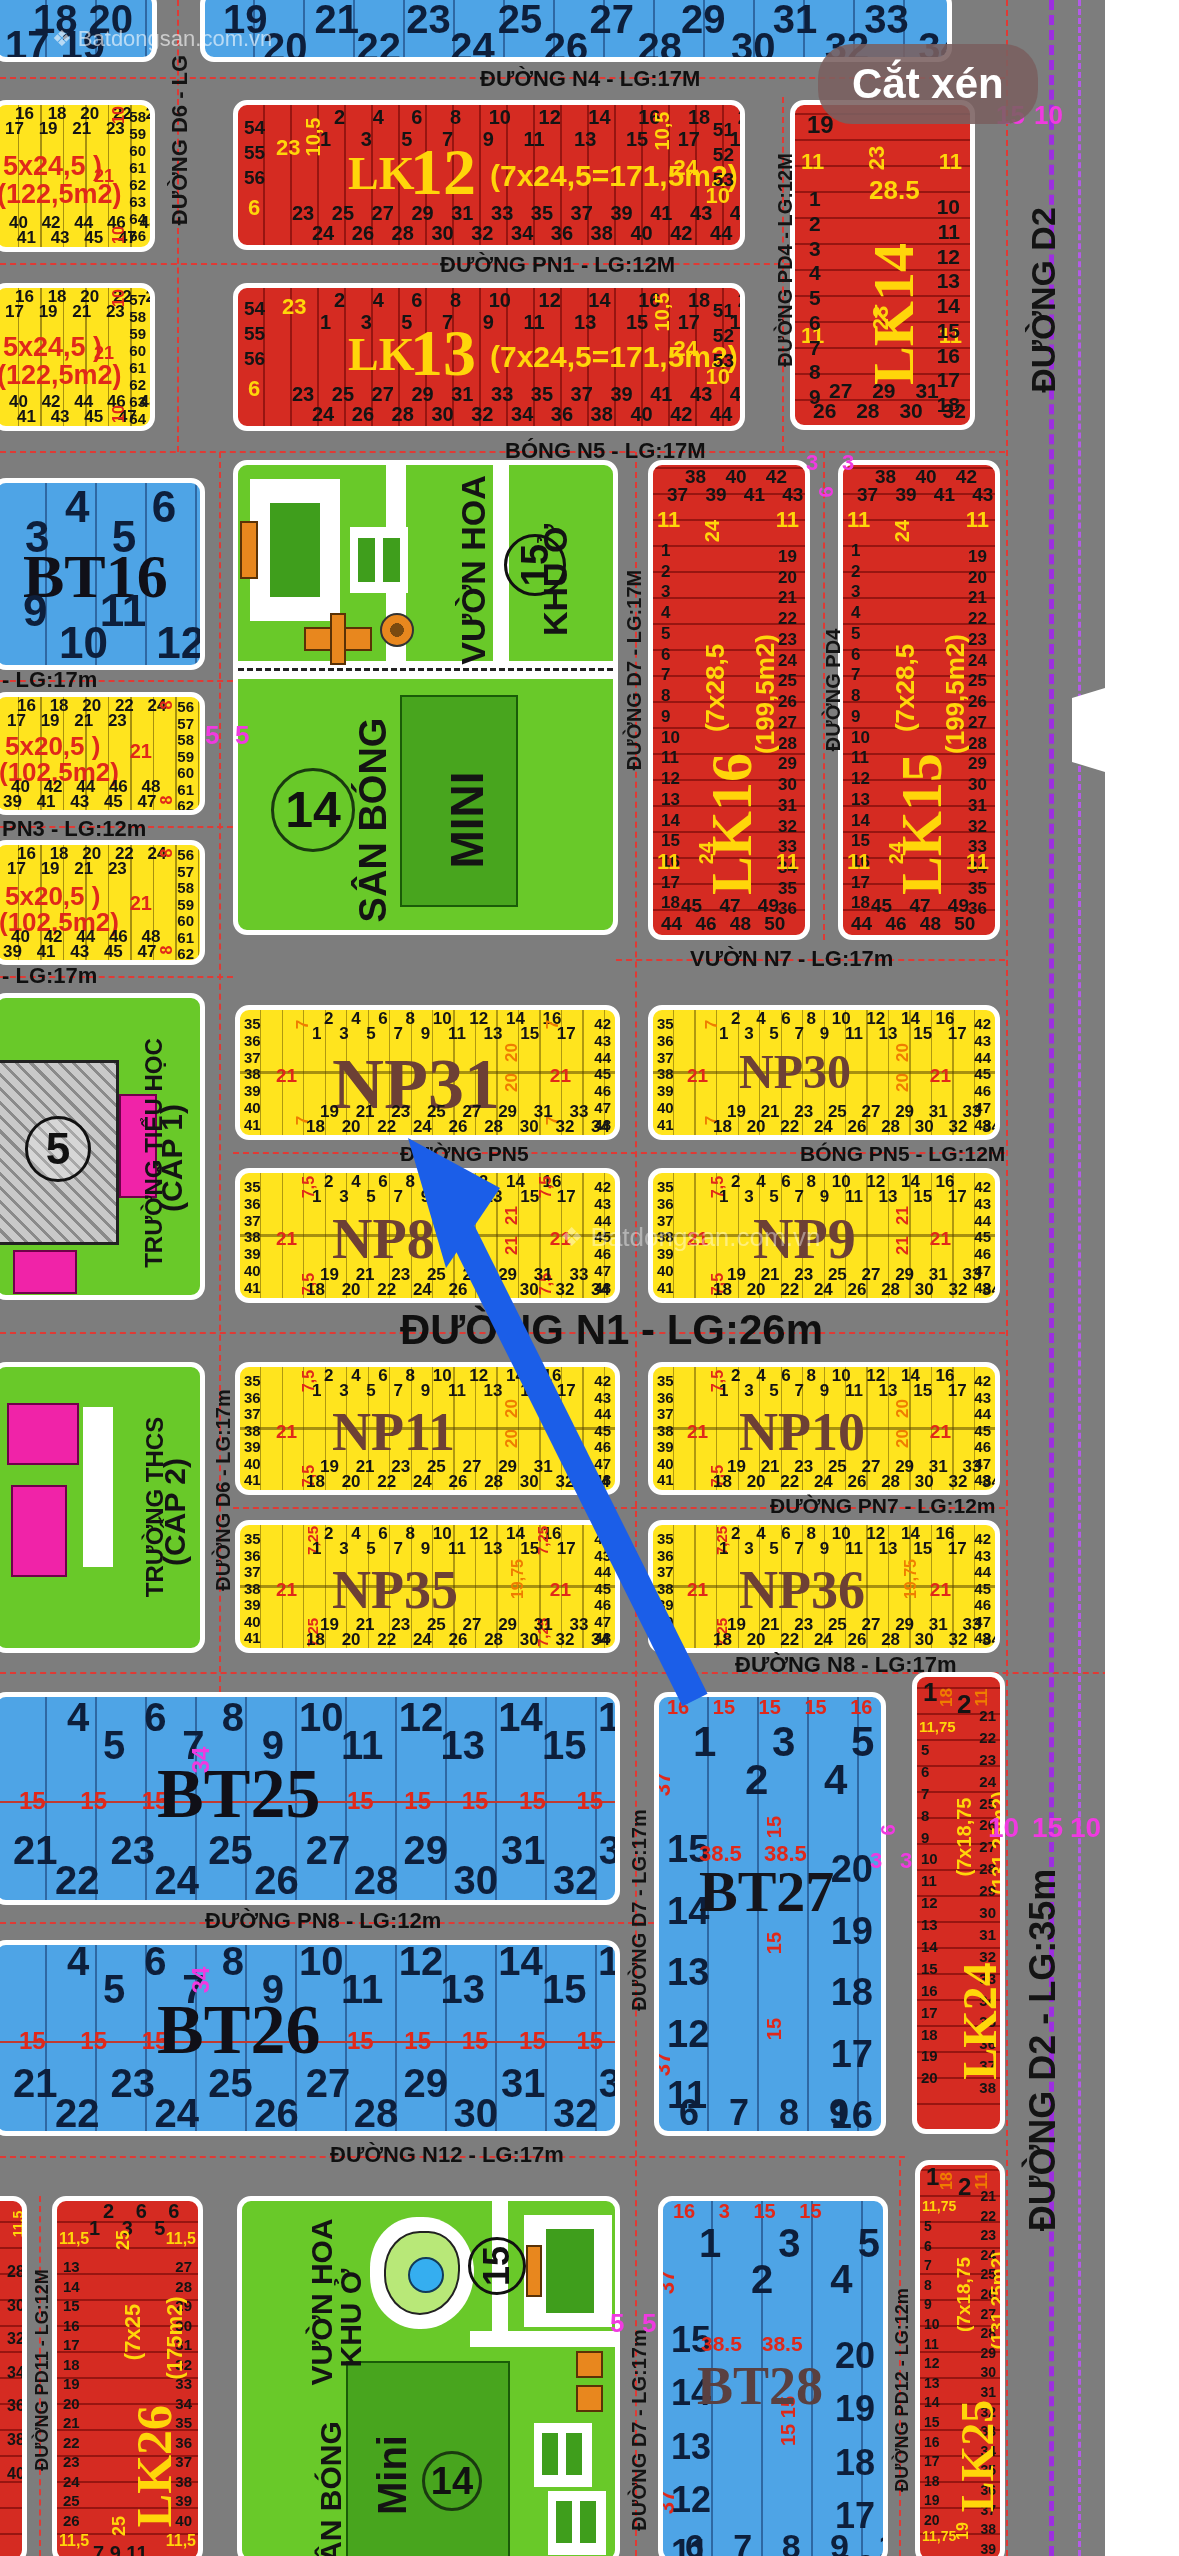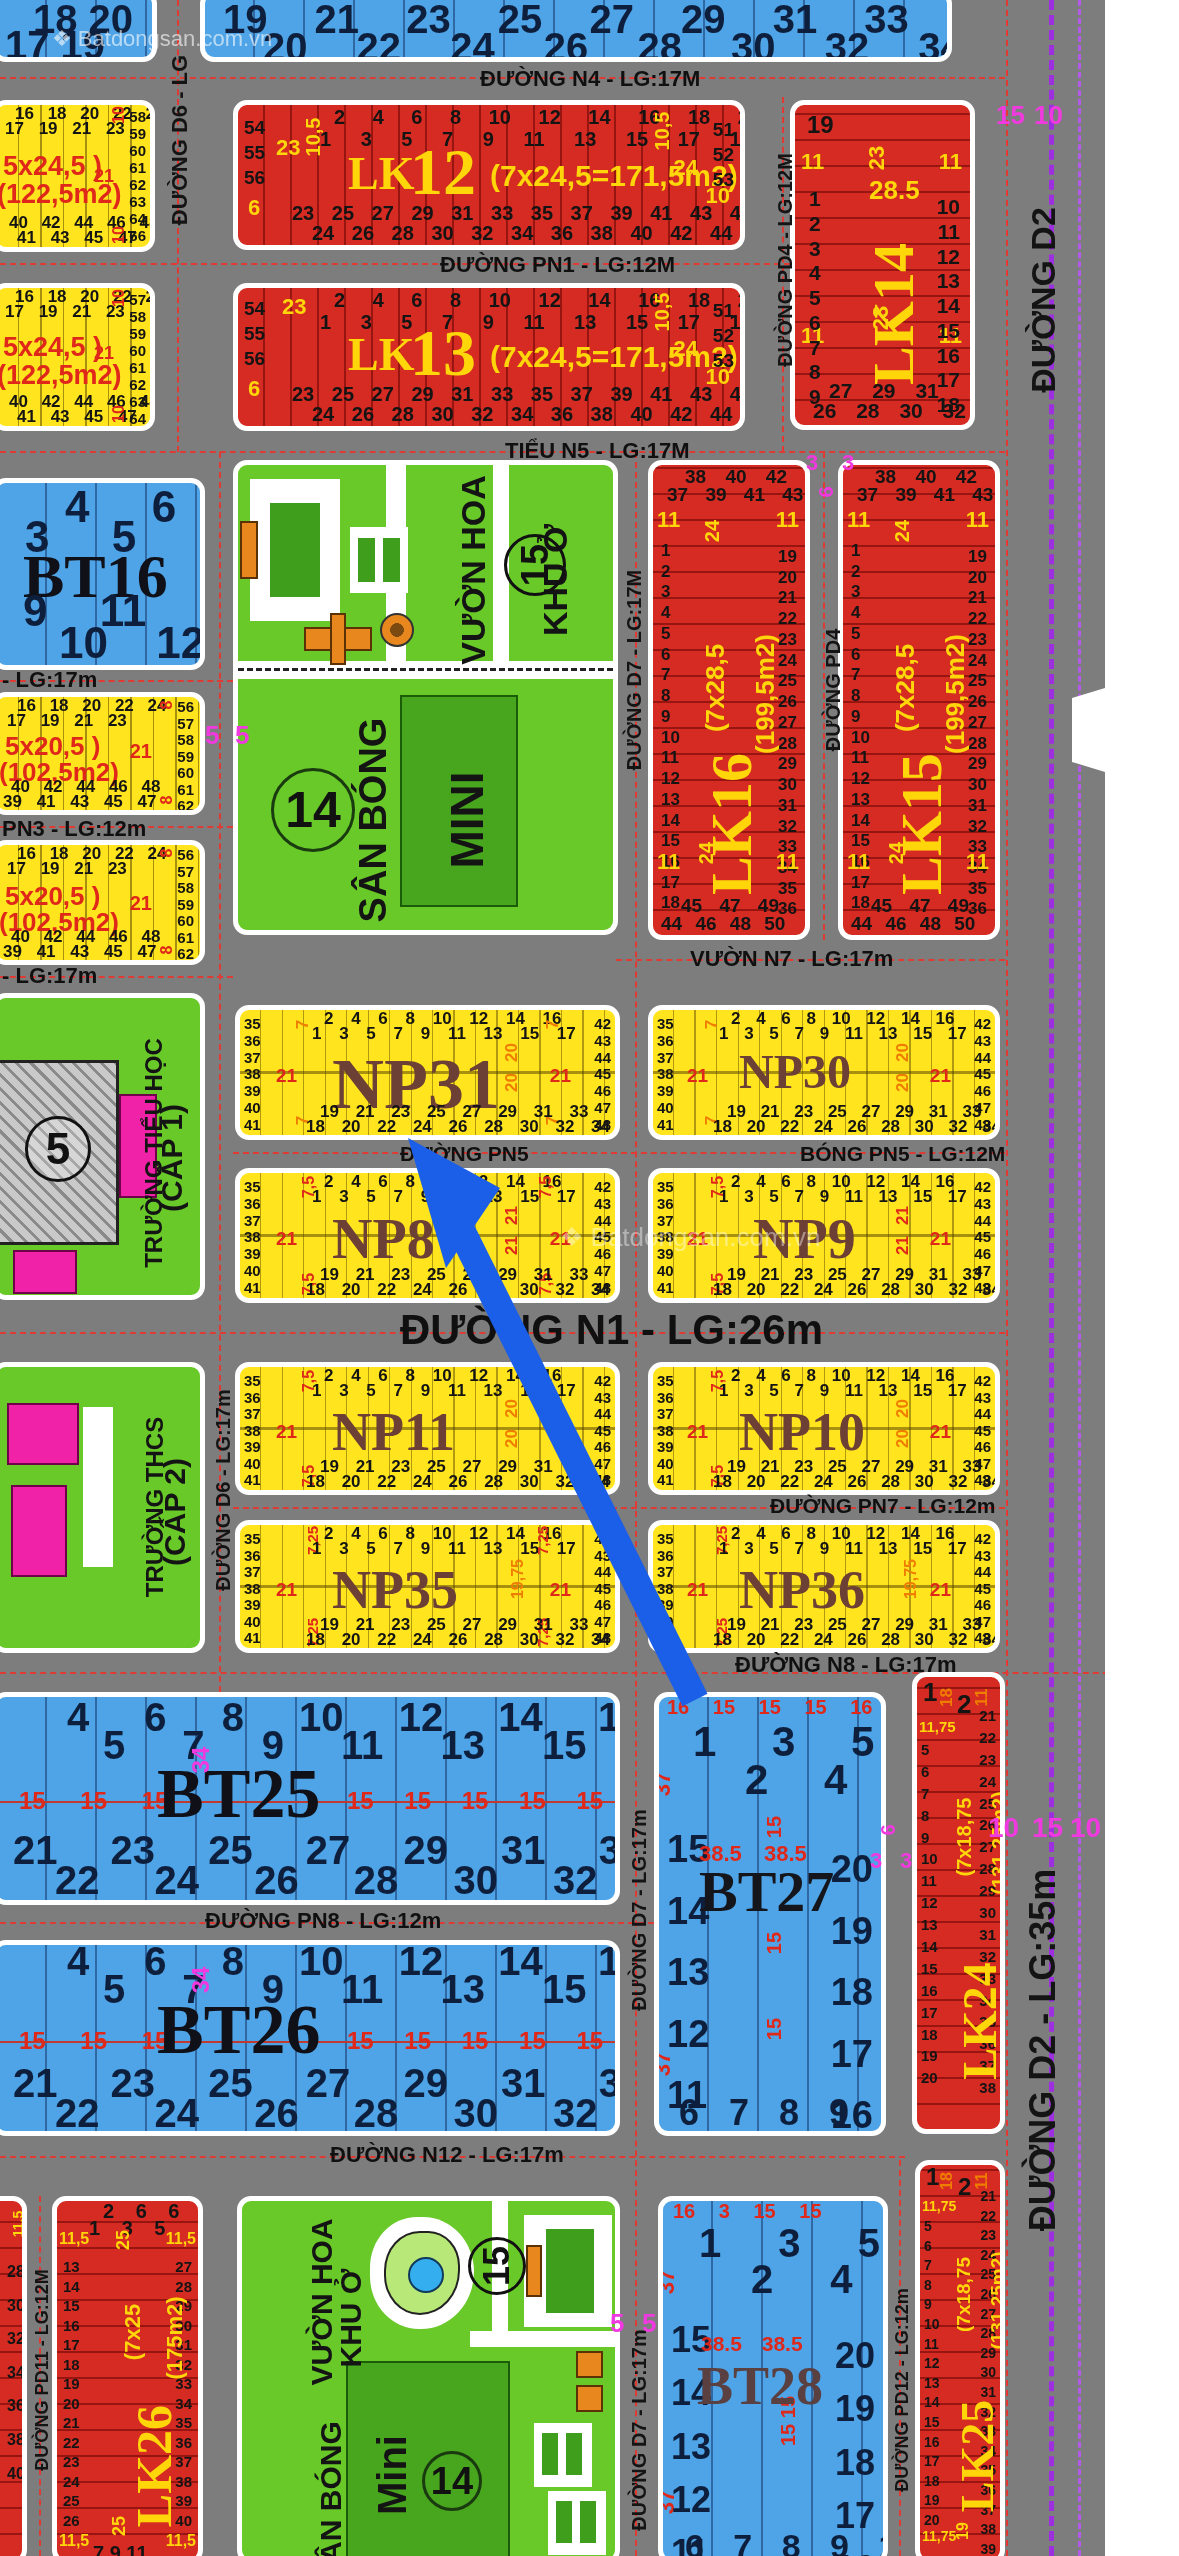--- a/index.html
+++ b/index.html
@@ -68,21 +68,21 @@
     <span class="t bt" style="left:36px;top:4px;font-size:40px">18   20</span>
     <span class="t bt" style="left:8px;top:30px;font-size:40px">17   19</span>
   </div>
   <div class="blk blue" style="left:200px;top:-10px;width:752px;height:72px">
     <span class="t bt" style="left:18px;top:4px;font-size:40px;word-spacing:36px">19   21   23   25   27   29   31   33   35</span>
     <span class="t bt" style="left:58px;top:32px;font-size:40px;word-spacing:38px">20   22   24   26   28   30   32   34   36</span>
   </div>
 
   <div class="slabel" style="left:480px;top:66px">ĐƯỜNG N4 - LG:17M</div>
   <div class="slabel" style="left:440px;top:252px">ĐƯỜNG PN1 - LG:12M</div>
-  <div class="slabel" style="left:505px;top:438px">TIỂU N5 - LG:17M</div>
+  <div class="slabel" style="left:505px;top:438px">BÓNG N5 - LG:17M</div>
   <div class="slabel" style="left:690px;top:946px">VƯỜN N7 - LG:17m</div>
   <div class="slabel" style="left:400px;top:1142px;font-size:21px">ĐƯỜNG PN5</div>
   <div class="slabel" style="left:800px;top:1142px;font-size:21px">BÓNG PN5 - LG:12M</div>
   <div class="slabel" style="left:400px;top:1306px;font-size:42px">ĐƯỜNG N1    -    LG:26m</div>
   <div class="slabel" style="left:770px;top:1494px;font-size:21px">ĐƯỜNG PN7 - LG:12m</div>
   <div class="slabel" style="left:735px;top:1652px">ĐƯỜNG N8 - LG:17m</div>
   <div class="slabel" style="left:205px;top:1908px">ĐƯỜNG PN8 - LG:12m</div>
   <div class="slabel" style="left:330px;top:2142px">ĐƯỜNG N12 - LG:17m</div>
   <div class="slabel" style="left:2px;top:667px">- LG:17m</div>
   <div class="slabel" style="left:2px;top:816px">PN3 - LG:12m</div>
@@ -880,20 +880,23 @@
   <span class="t mt v" style="left:820px;top:482px;font-size:20px">6</span>
   <span class="t mt" style="left:870px;top:1850px;font-size:22px">3</span>
   <span class="t mt" style="left:900px;top:1850px;font-size:22px">3</span>
   <span class="t mt v" style="left:882px;top:1820px;font-size:20px">6</span>
   <span class="t mt" style="left:996px;top:102px;font-size:26px">15</span>
   <span class="t mt" style="left:1034px;top:102px;font-size:26px">10</span>
   <span class="t mt" style="left:988px;top:1814px;font-size:28px">10</span>
   <span class="t mt" style="left:1032px;top:1814px;font-size:28px">15</span>
   <span class="t mt" style="left:1070px;top:1814px;font-size:28px">10</span>
 
+  <div id="badge">
+    <span>Cắt xén</span>
+  </div>
 
   <svg id="arrow" width="1179" height="2556" viewBox="0 0 1179 2556">
     <line x1="695" y1="1700" x2="458" y2="1224" stroke="#1b5ee8" stroke-width="28"></line>
     <polygon points="408,1138 500,1188 446,1268" fill="#1b5ee8"></polygon>
   </svg>
 
   <div class="wm" style="left:52px;top:26px;font-size:22px">
     <span>❖</span>
     <span>Batdongsan.com.vn</span>
   </div>

